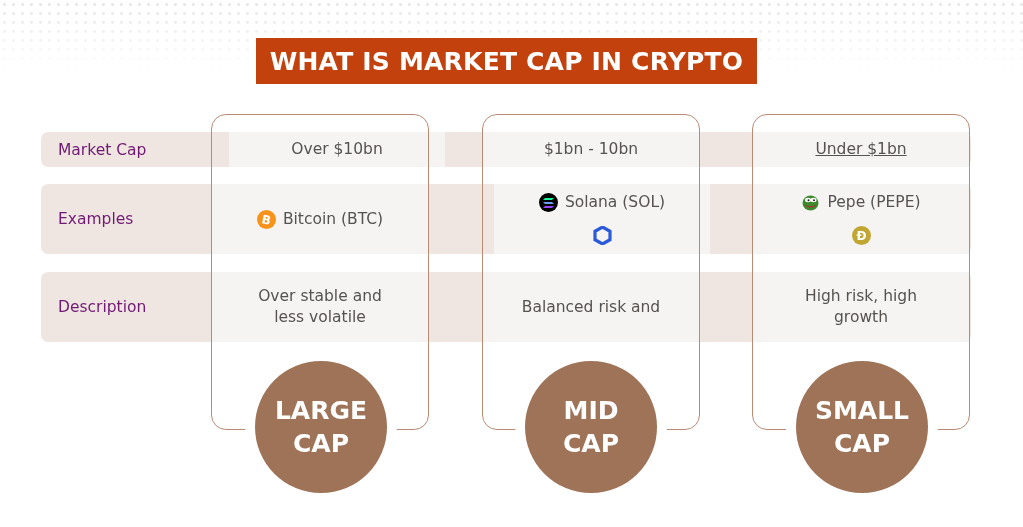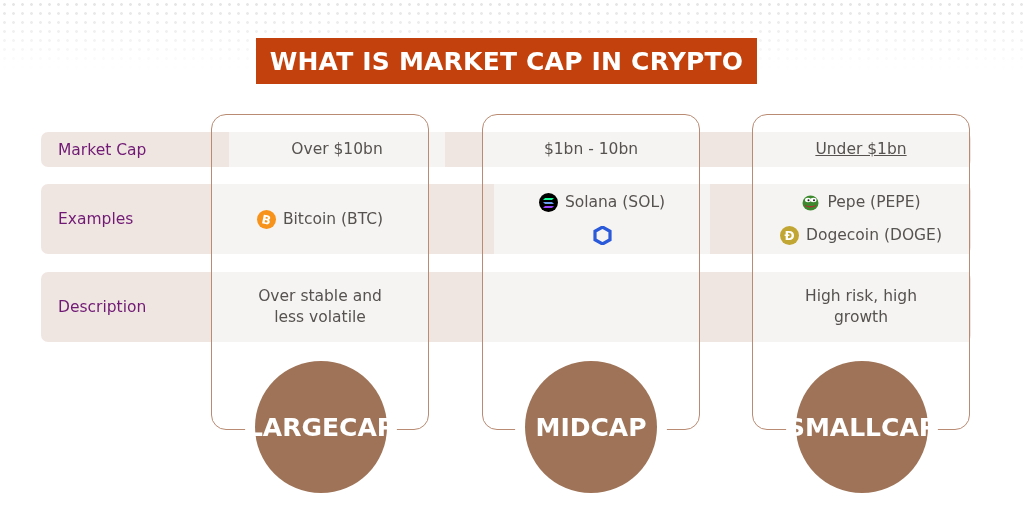--- a/index.html
+++ b/index.html
@@ -10,21 +10,21 @@
     -webkit-mask-image:linear-gradient(to bottom,rgba(0,0,0,1) 0%,rgba(0,0,0,0) 100%);
     mask-image:linear-gradient(to bottom,rgba(0,0,0,1) 0%,rgba(0,0,0,0) 100%);}
   .title{position:absolute;left:256px;top:38px;width:501px;height:46px;background:#c2410c;color:#fff;
     display:flex;align-items:center;justify-content:center;font-weight:bold;font-size:25px;letter-spacing:0.2px;}
   .row{position:absolute;left:41px;width:930px;background:#f0e6e1;border-radius:7px;}
   .row .label{position:absolute;left:17px;top:0;bottom:0;display:flex;align-items:center;font-size:15.5px;color:#701a75;}
   .col{position:absolute;top:114px;width:218px;height:316px;border:1.6px solid #b98b73;border-radius:15px;box-sizing:border-box;background:transparent;}
   .cell{position:absolute;width:216px;background:#f6f4f2;display:flex;flex-direction:column;align-items:center;justify-content:center;font-size:15.5px;color:#555250;text-align:center;line-height:21px;}
   .coin{display:flex;align-items:center;gap:7px;height:33px;}
   .ic{width:19px;height:19px;border-radius:50%;display:inline-flex;align-items:center;justify-content:center;flex:0 0 19px;}
-  .circle{position:absolute;width:132px;height:132px;border-radius:50%;background:#9e7357;color:#fff;display:flex;flex-direction:row;align-items:center;justify-content:center;font-weight:bold;font-size:25px;line-height:33px;box-shadow:0 0 0 10px #ffffff;}
+  .circle{position:absolute;width:132px;height:132px;border-radius:50%;background:#9e7357;color:#fff;display:flex;flex-direction:column;align-items:center;justify-content:center;font-weight:bold;font-size:25px;line-height:33px;box-shadow:0 0 0 10px #ffffff;}
 </style>
 </head>
 <body>
 
 <div class="dots"></div>
 
 <div class="title">WHAT IS MARKET CAP IN CRYPTO</div>
 
 <div class="row" style="top:132px;height:35px;">
   <span class="label">Market Cap</span>
@@ -70,20 +70,21 @@
   </div>
   <div class="coin">
     <span class="ic" style="background:transparent;">
       <svg width="19" height="19" viewBox="0 0 19 19">
           <polygon points="9.5,1 17,5.3 17,13.7 9.5,18 2,13.7 2,5.3" fill="none" stroke="#2a5ada" stroke-width="3.2"></polygon>
         </svg>
     </span>
   </div>
 </div>
 <div class="cell" style="left:483px;top:272px;height:70px;">
+  <span>Balanced risk and</span>
 </div>
 
 <div class="cell" style="left:753px;top:132px;height:35px;text-decoration:underline;">
   <span>Under $1bn</span>
 </div>
 <div class="cell" style="left:753px;top:184px;height:70px;">
   <div class="coin">
     <span class="ic" style="background:transparent;">
       <svg width="19" height="19" viewBox="0 0 19 19">
           <ellipse cx="9.5" cy="10" rx="8" ry="7.5" fill="#3d8a2e"></ellipse>
@@ -95,21 +96,20 @@
         </svg>
     </span>
     <span>Pepe (PEPE)</span>
   </div>
   <div class="coin">
     <span class="ic" style="background:#c2a633;">
       <svg width="11" height="13" viewBox="0 0 11 13">
           <text x="5.5" y="11" text-anchor="middle" font-size="12" font-weight="bold" fill="#fff" font-family="DejaVu Sans, sans-serif">Ð</text>
         </svg>
     </span>
-    <span>Dogecoin (DOGE)</span>
   </div>
 </div>
 <div class="cell" style="left:753px;top:272px;height:70px;text-align:center;">
   <span>High risk, high</span>
   <span>growth</span>
 </div>
 
 <div class="col" style="left:211px;"></div>
 <div class="col" style="left:482px;"></div>
 <div class="col" style="left:752px;"></div>

